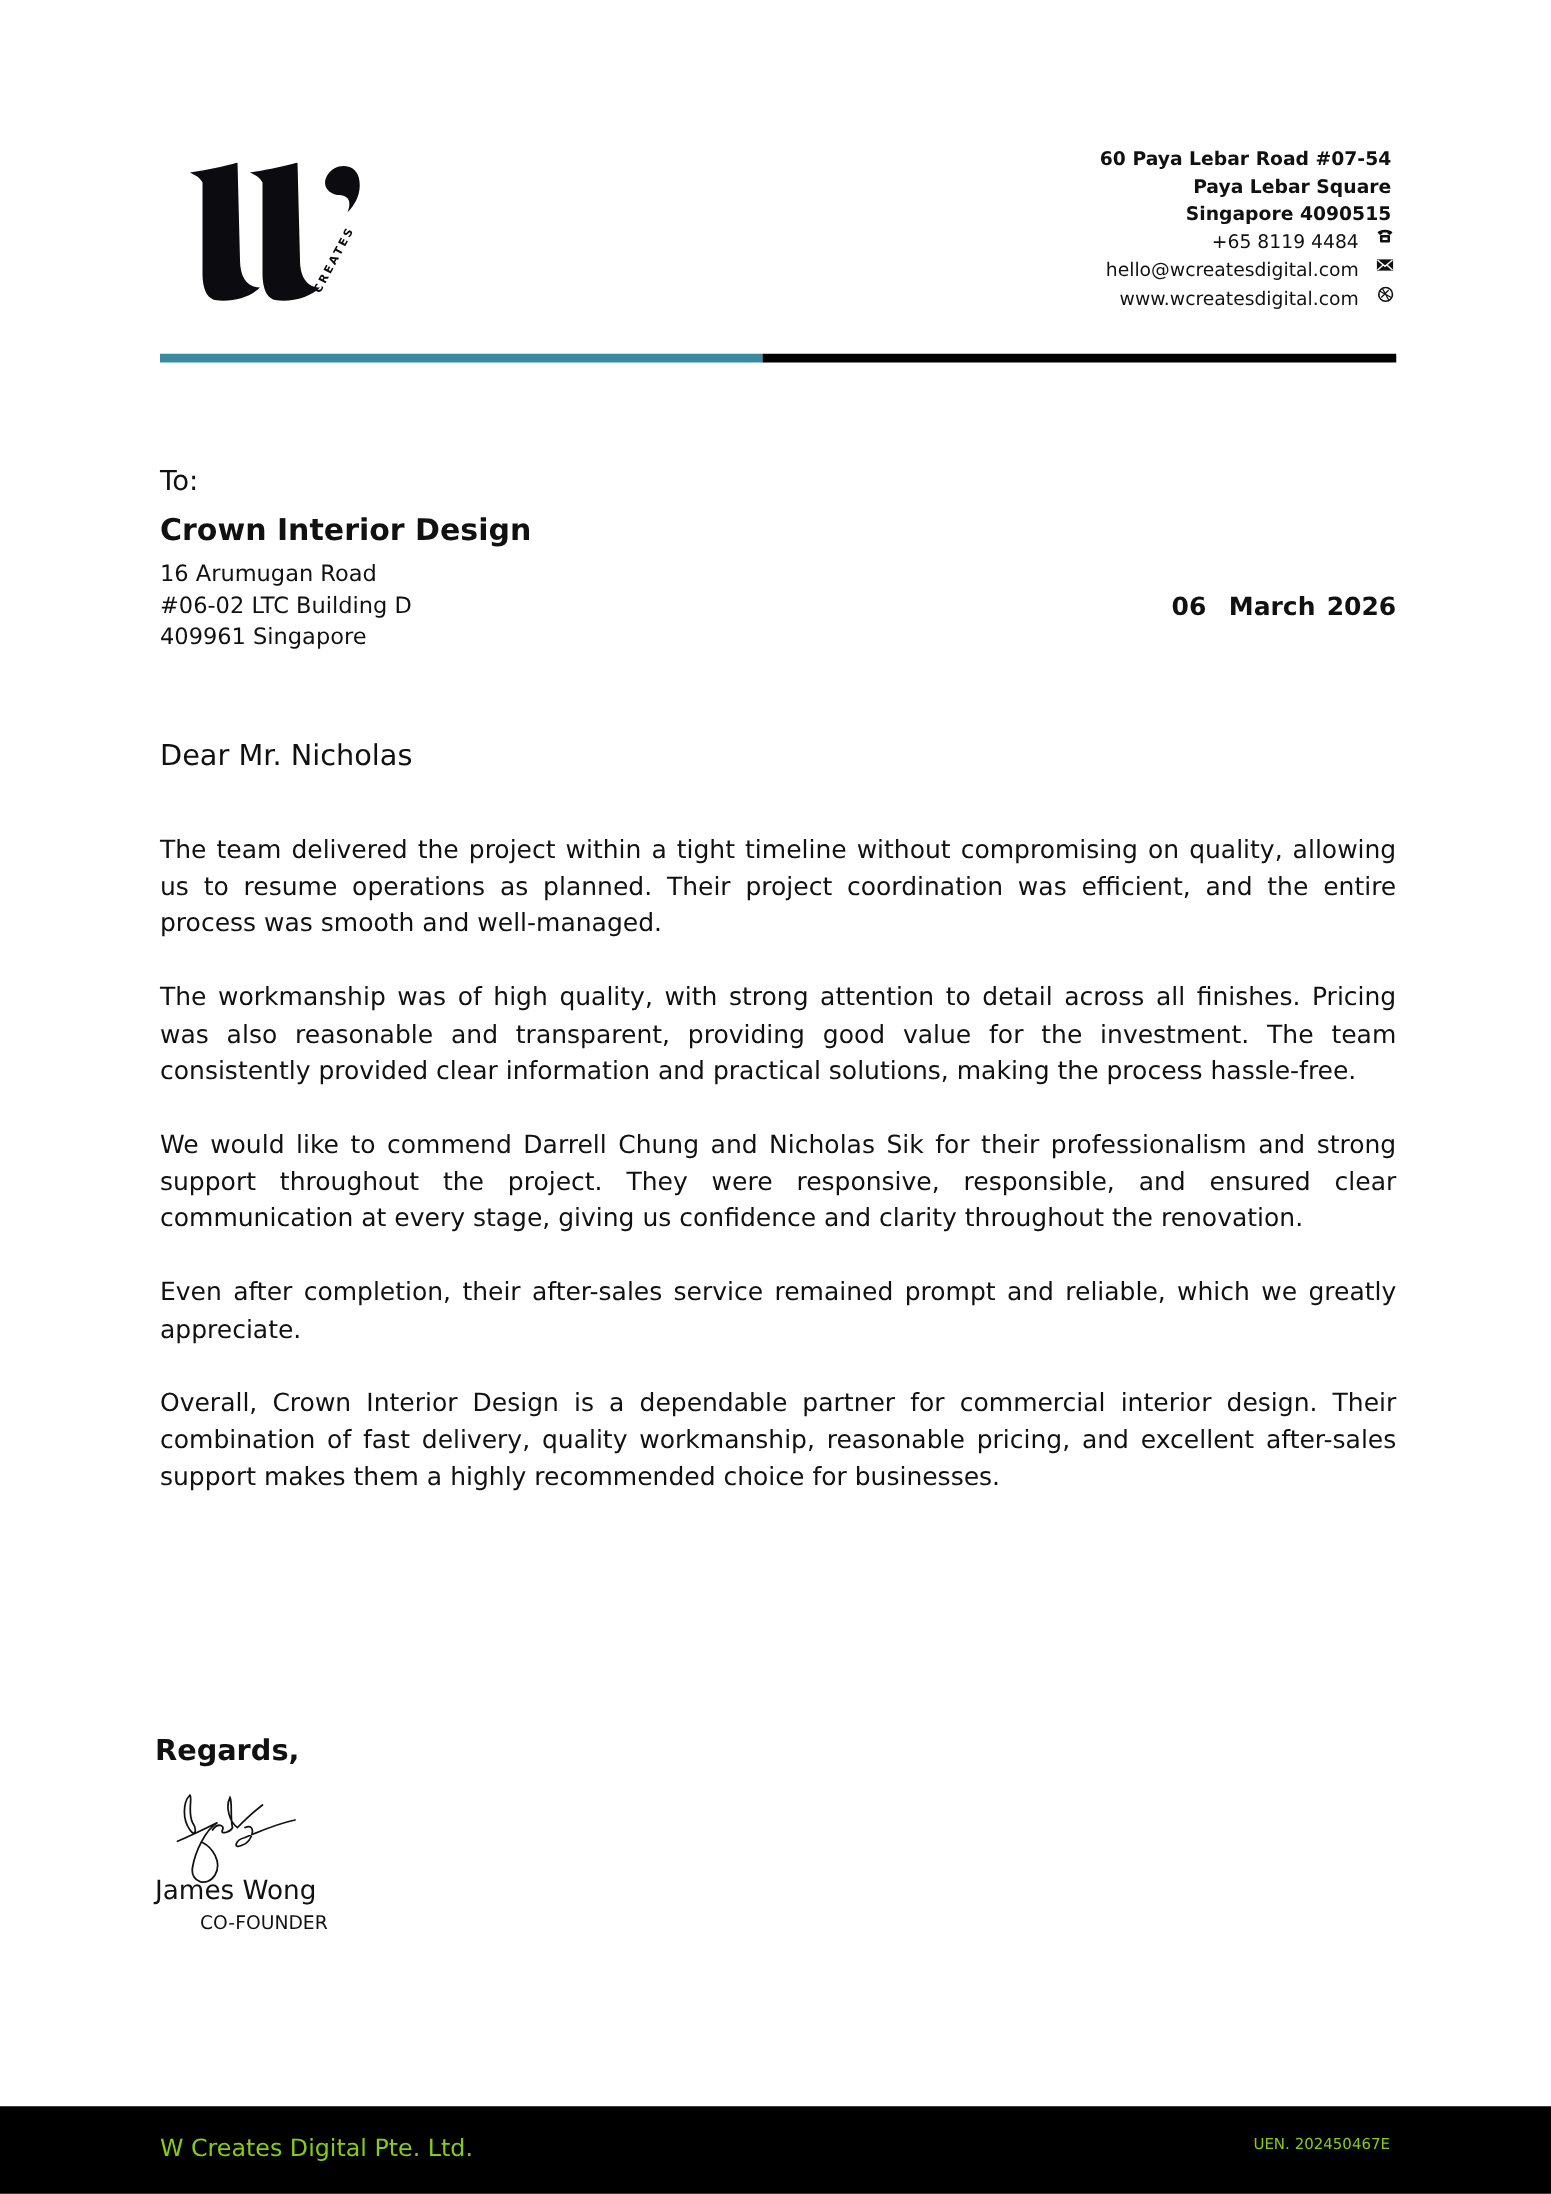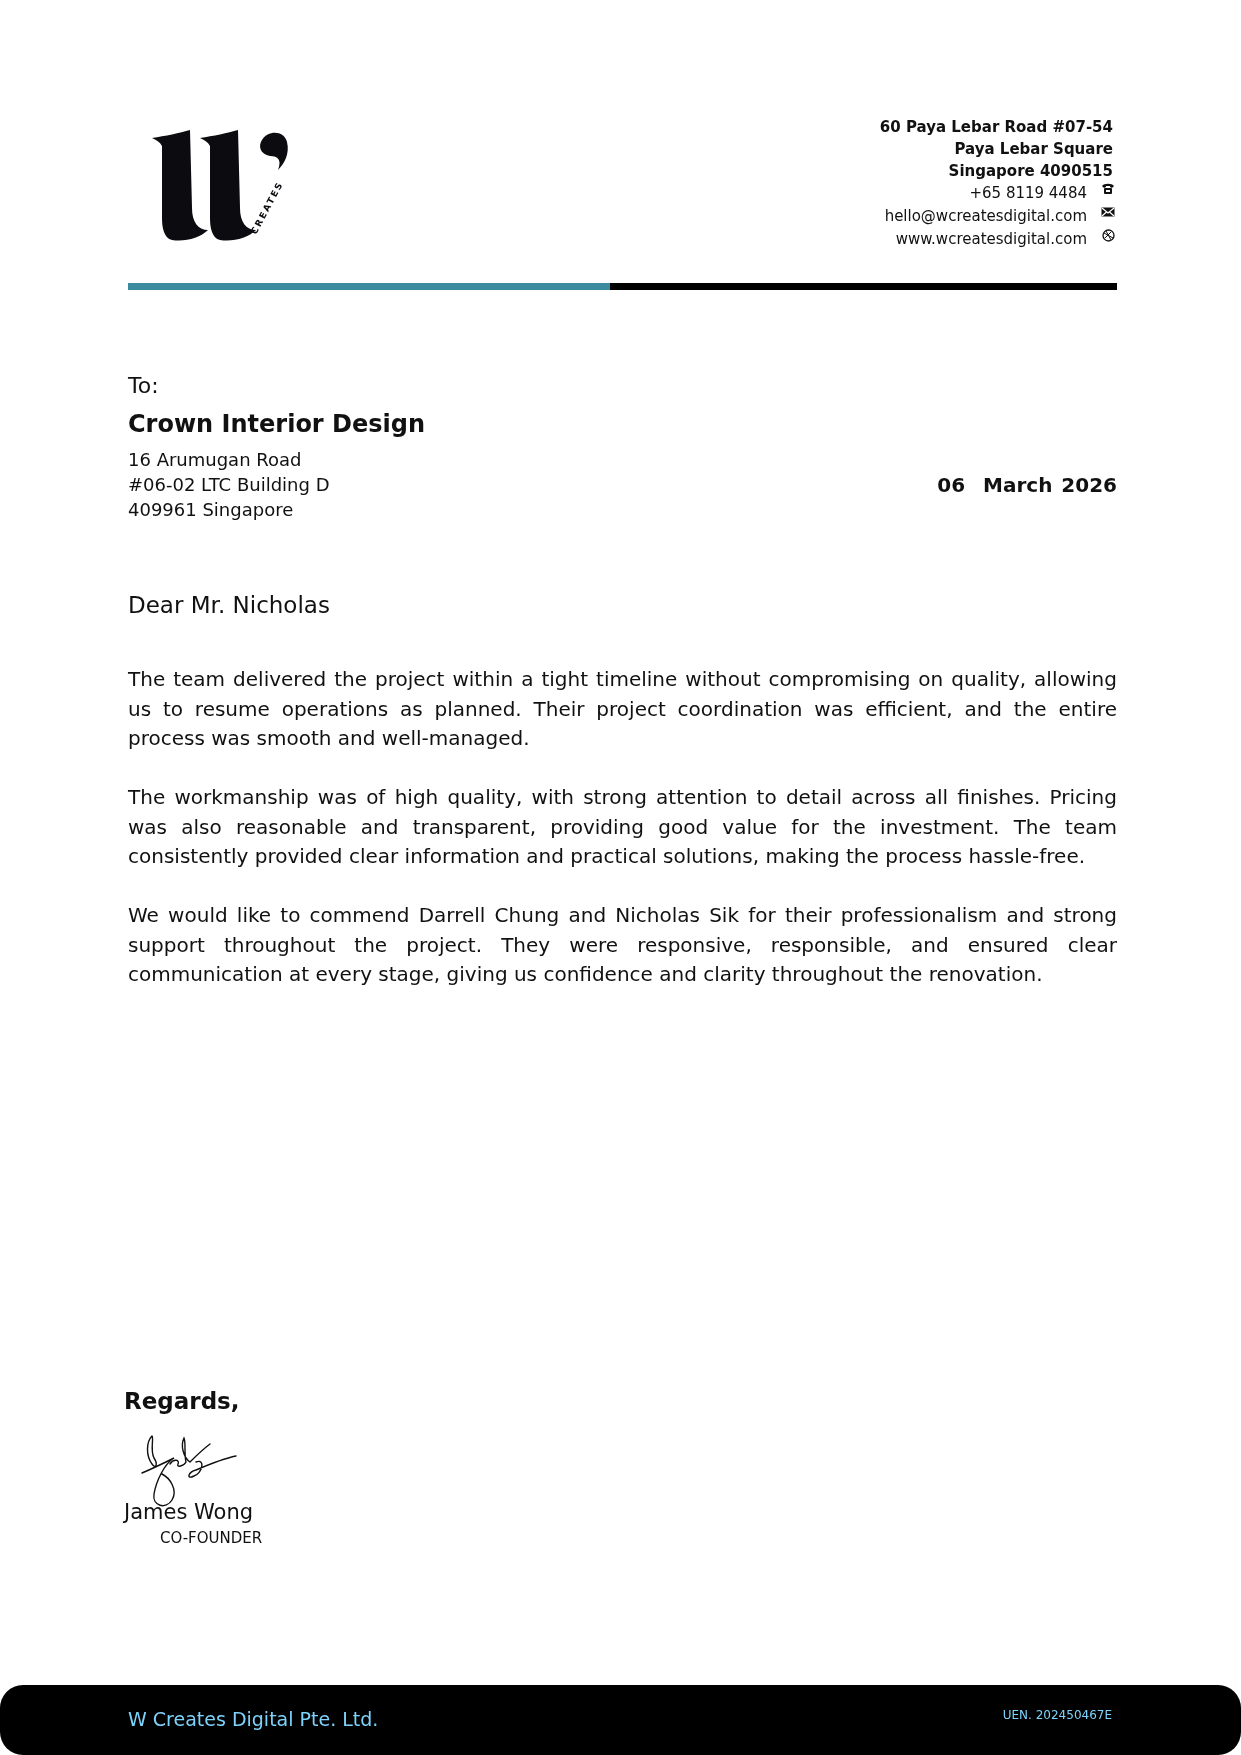--- a/index.html
+++ b/index.html
@@ -28,21 +28,21 @@
   .salutation { position: absolute; left: 128px; top: 592px; font-size: 23px; }
 
   .body { position: absolute; left: 128px; top: 665px; width: 989px; font-size: 20px; line-height: 29.5px; text-align: justify; }
   .body p { margin: 0 0 29.5px 0; }
 
   .regards { position: absolute; left: 124px; top: 1388px; font-size: 23px; font-weight: bold; }
   .signature { position: absolute; left: 140px; top: 1428px; width: 110px; height: 85px; }
   .signer { position: absolute; left: 124px; top: 1500px; font-size: 21px; }
   .signer-title { position: absolute; left: 124px; top: 1529px; font-size: 15px; margin-left: 36px; }
 
-  .footer { position: absolute; left: 0; top: 1685px; width: 1241px; height: 70px; background: #000; color: #7dd3fc; border-radius: 23px; }
+  .footer { position: absolute; left: 0; top: 1685px; width: 1241px; height: 70px; background: #000; color: #84cc16; }
   .footer .company { position: absolute; left: 128px; top: 23px; font-size: 19px; }
   .footer .uen { position: absolute; right: 129px; top: 23px; font-size: 12px; }
 </style>
 </head>
 <body>
 
 <svg class="logo" viewBox="0 0 155 120">
 
   <path d="M2 8 C15 6 30 3 40 0 L42 78 C42 92 48 100 58 100 C50 108 35 112 22 110 C14 108 12 98 12 88 L12 16 C10 12 6 10 2 8 Z" fill="#0b0b10"></path>
 
@@ -99,20 +99,22 @@
   <div>409961 Singapore</div>
 </div>
 <div class="date" style="white-space:pre;">06  March 2026</div>
 
 <div class="salutation">Dear Mr. Nicholas</div>
 
 <div class="body">
   <p>The team delivered the project within a tight timeline without compromising on quality, allowing us to resume operations as planned. Their project coordination was efficient, and the entire process was smooth and well-managed.</p>
   <p>The workmanship was of high quality, with strong attention to detail across all finishes. Pricing was also reasonable and transparent, providing good value for the investment. The team consistently provided clear information and practical solutions, making the process hassle-free.</p>
   <p>We would like to commend Darrell Chung and Nicholas Sik for their professionalism and strong support throughout the project. They were responsive, responsible, and ensured clear communication at every stage, giving us confidence and clarity throughout the renovation.</p>
+  <p>Even after completion, their after-sales service remained prompt and reliable, which we greatly appreciate.</p>
+  <p>Overall, Crown Interior Design is a dependable partner for commercial interior design. Their combination of fast delivery, quality workmanship, reasonable pricing, and excellent after-sales support makes them a highly recommended choice for businesses.</p>
 </div>
 
 <div class="regards">Regards,</div>
 <svg class="signature" viewBox="0 0 110 85">
   <path d="M12 8 C6 14 6 28 12 36 C16 42 18 36 14 30 C10 22 14 10 12 8 M2 45 C14 40 26 34 34 30 C24 36 16 54 14 66 C12 78 26 82 32 72 C38 62 30 50 22 46 M30 36 C34 30 40 32 38 36 C36 40 44 38 46 34 C44 26 46 14 44 10 C40 18 44 30 50 34 C56 28 62 22 70 16 M56 34 C66 30 62 46 54 48 C46 52 48 44 56 42 C70 36 86 30 96 28" stroke="#111" stroke-width="1.4" fill="none" stroke-linecap="round"></path>
 </svg>
 <div class="signer">James Wong</div>
 <div class="signer-title">CO-FOUNDER</div>
 
 <div class="footer">

